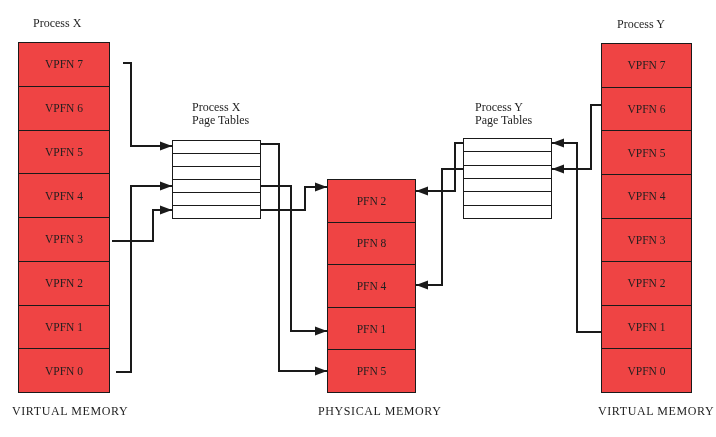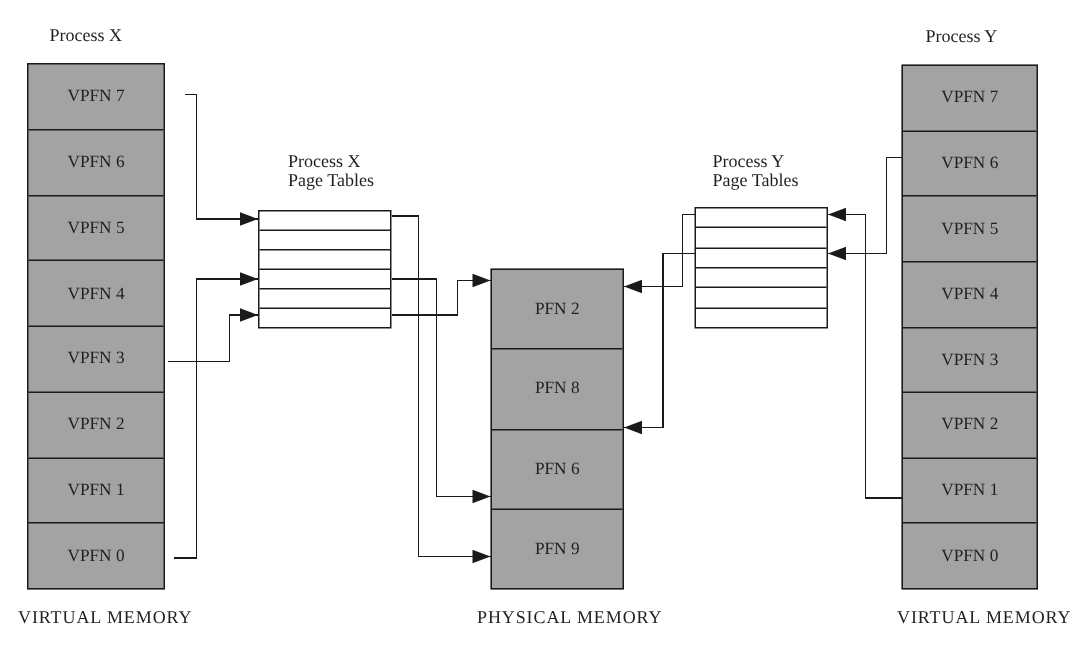--- a/index.html
+++ b/index.html
@@ -6,21 +6,21 @@
   #canvas{
     position:relative;width:716px;height:437px;background:#ffffff;overflow:hidden;
     font-family:"Liberation Serif","DejaVu Serif",serif;color:#1f1f1f;
   }
   .abs{position:absolute;}
   .title{font-size:12px;white-space:pre;line-height:13px;}
   .pt-title{font-size:12px;line-height:13px;white-space:pre;}
   .footer-label{font-size:12px;letter-spacing:0.6px;white-space:pre;}
   .membox{
     position:absolute;box-sizing:border-box;border:1.5px solid #1a1a1a;
-    display:flex;flex-direction:column;background:#a3a3a3;
+    display:flex;flex-direction:column;background:#ef4444;
   }
   .membox .cell{
     flex:1;display:flex;align-items:center;justify-content:center;
     font-size:11.5px;border-top:1.5px solid #1a1a1a;
   }
   .membox .cell:first-child{border-top:none;}
   .pagetable{
     position:absolute;box-sizing:border-box;border:1.5px solid #1a1a1a;
     display:flex;flex-direction:column;background:#ffffff;
   }
@@ -56,22 +56,23 @@
     <div class="pt-row"></div>
     <div class="pt-row"></div>
     <div class="pt-row"></div>
     <div class="pt-row"></div>
     <div class="pt-row"></div>
   </div>
 
   <div class="membox" style="left:327px;top:179px;width:89px;height:214px;">
     <div class="cell">PFN 2</div>
     <div class="cell">PFN 8</div>
-    <div class="cell">PFN 6</div>
-    <div class="cell">PFN 9</div>
+    <div class="cell">PFN 4</div>
+    <div class="cell">PFN 1</div>
+    <div class="cell">PFN 5</div>
   </div>
 
   <div class="pagetable" style="left:463px;top:138px;width:89px;height:81px;">
     <div class="pt-row"></div>
     <div class="pt-row"></div>
     <div class="pt-row"></div>
     <div class="pt-row"></div>
     <div class="pt-row"></div>
     <div class="pt-row"></div>
   </div>

